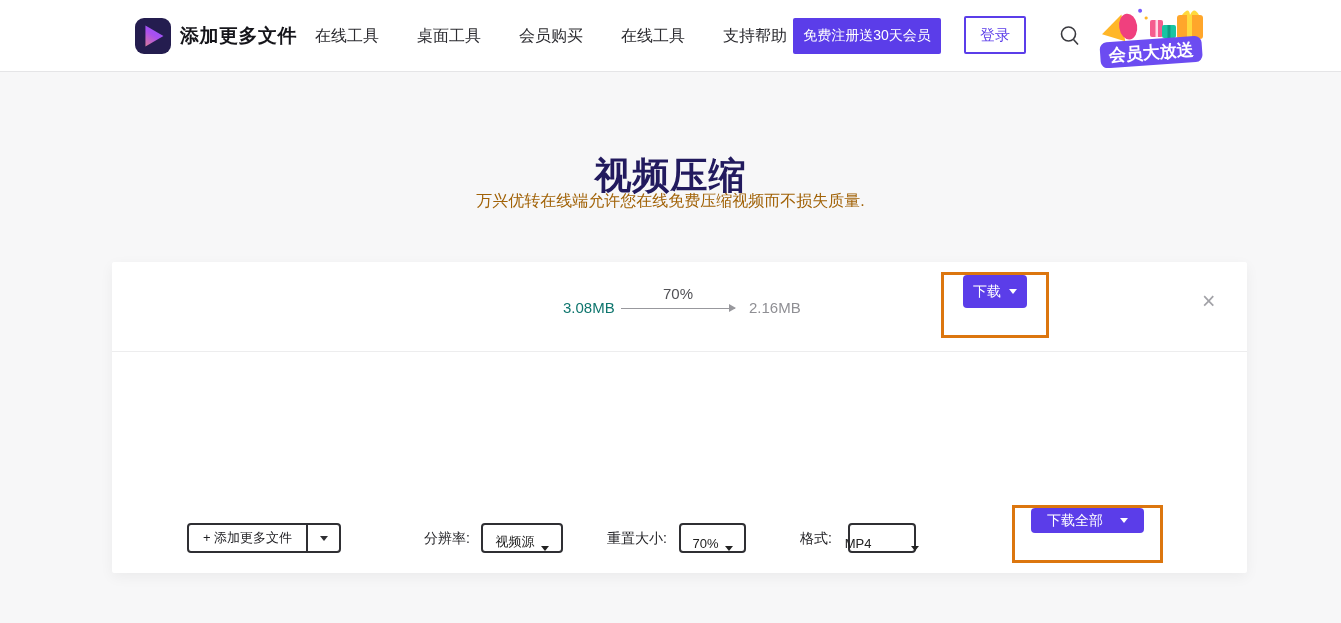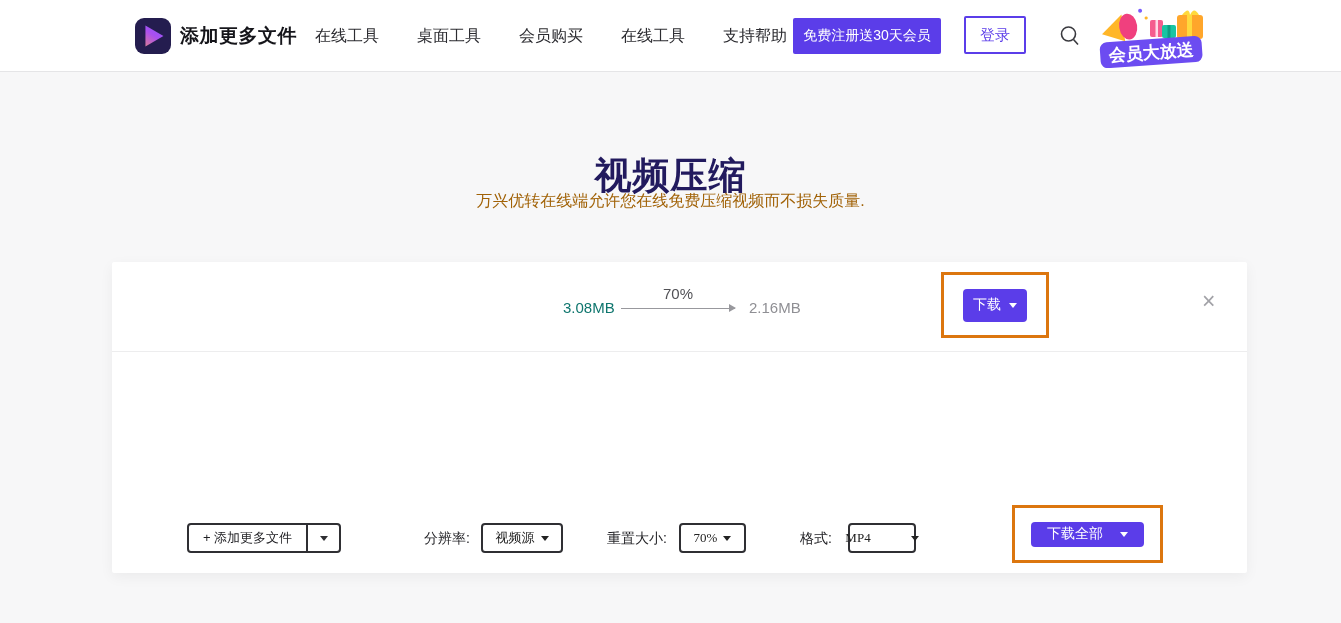--- a/index.html
+++ b/index.html
@@ -31,29 +31,29 @@
   .vid-icon { position:relative; width:28px; height:18px; }
   .vid-icon .body { position:absolute; left:0; top:1px; width:18px; height:16px; background:#8d7cf2; border-radius:3px; }
   .vid-icon .tri { position:absolute; left:6px; top:5px; width:0; height:0; border-left:6px solid #fff; border-top:4px solid transparent; border-bottom:4px solid transparent; }
   .vid-icon .cone { position:absolute; left:19px; top:4px; width:0; height:0; border-right:8px solid #f5a94b; border-top:5px solid transparent; border-bottom:5px solid transparent; }
   .file-name { font-size:15px; color:#454549; }
   .size-before { position:absolute; left:451px; top:37px; font-size:15px; color:#0f766e; }
   .size-after { position:absolute; left:637px; top:37px; font-size:15px; color:#8f8f94; }
   .pct-label { position:absolute; left:509px; top:23px; width:114px; text-align:center; font-size:15px; color:#515156; }
   .size-arrow { position:absolute; left:509px; top:46px; width:114px; height:1px; background:#98989d; }
   .size-arrow .head { position:absolute; right:-1px; top:-4px; width:0; height:0; border-left:7px solid #98989d; border-top:4px solid transparent; border-bottom:4px solid transparent; }
-  .hl-box { border:3px solid #dc760e; display:flex; align-items:center; justify-content:center; }
+  .hl-box { border:3px solid #dc760e; display:flex; justify-content:center; }
   .dl-box { position:absolute; left:829px; top:10px; width:108px; height:66px; }
   .dl-btn { width:64px; height:33px; background:#5b3de9; border:none; border-radius:4px; color:#fff; font-size:14px; display:flex; align-items:center; justify-content:center; gap:8px; cursor:pointer; }
   .caret { width:0; height:0; border-left:4px solid transparent; border-right:4px solid transparent; border-top:5px solid currentColor; display:inline-block; }
   .close-btn { position:absolute; left:1090px; top:28px; font-size:23px; color:#a2a2a7; font-weight:300; cursor:pointer; line-height:1; background:none; border:none; }
 
   
   .ctrl-label { position:absolute; top:261px; height:30px; line-height:30px; font-size:14px; color:#1f1f23; font-weight:500; }
-  .sel-box { position:absolute; top:261px; height:30px; background:#fff; border:2px solid #2f2f33; border-radius:4px; display:flex; align-items:center; justify-content:center; gap:6px; font-size:13px; color:#222; cursor:pointer;font-family:Liberation Serif, serif; }
+  .sel-box { position:absolute; top:261px; height:30px; background:#fff; border:2px solid #2f2f33; border-radius:4px; display:flex; align-items:flex-end; justify-content:center; gap:6px; font-size:13px; color:#222; cursor:pointer; }
   .addmore { position:absolute; left:75px; top:261px; width:154px; height:30px; border:2px solid #2f2f33; border-radius:4px; display:flex; background:#fff; cursor:pointer; }
   .addmore .main { flex:1; display:flex; align-items:center; justify-content:center; font-size:13px; color:#1f1f23; }
   .addmore .drop { width:33px; border-left:2px solid #2f2f33; display:flex; align-items:center; justify-content:center; color:#2f2f33; cursor:pointer; }
   .res-label { left:312px; } .res-sel { left:369px; width:82px; }
   .resize-label { left:495px; } .resize-sel { left:567px; width:67px; }
   .fmt-label { left:688px; } .fmt-sel { left:736px; width:68px;gap:40px; }
   .dlall-box { position:absolute; left:900px; top:243px; width:151px; height:58px; }
   .dlall-btn { width:113px; height:25px; background:#5b3de9; border:none; border-radius:4px; color:#fff; font-size:14px; display:flex; align-items:center; justify-content:center; gap:17px; cursor:pointer; }
 </style>
 </head>

